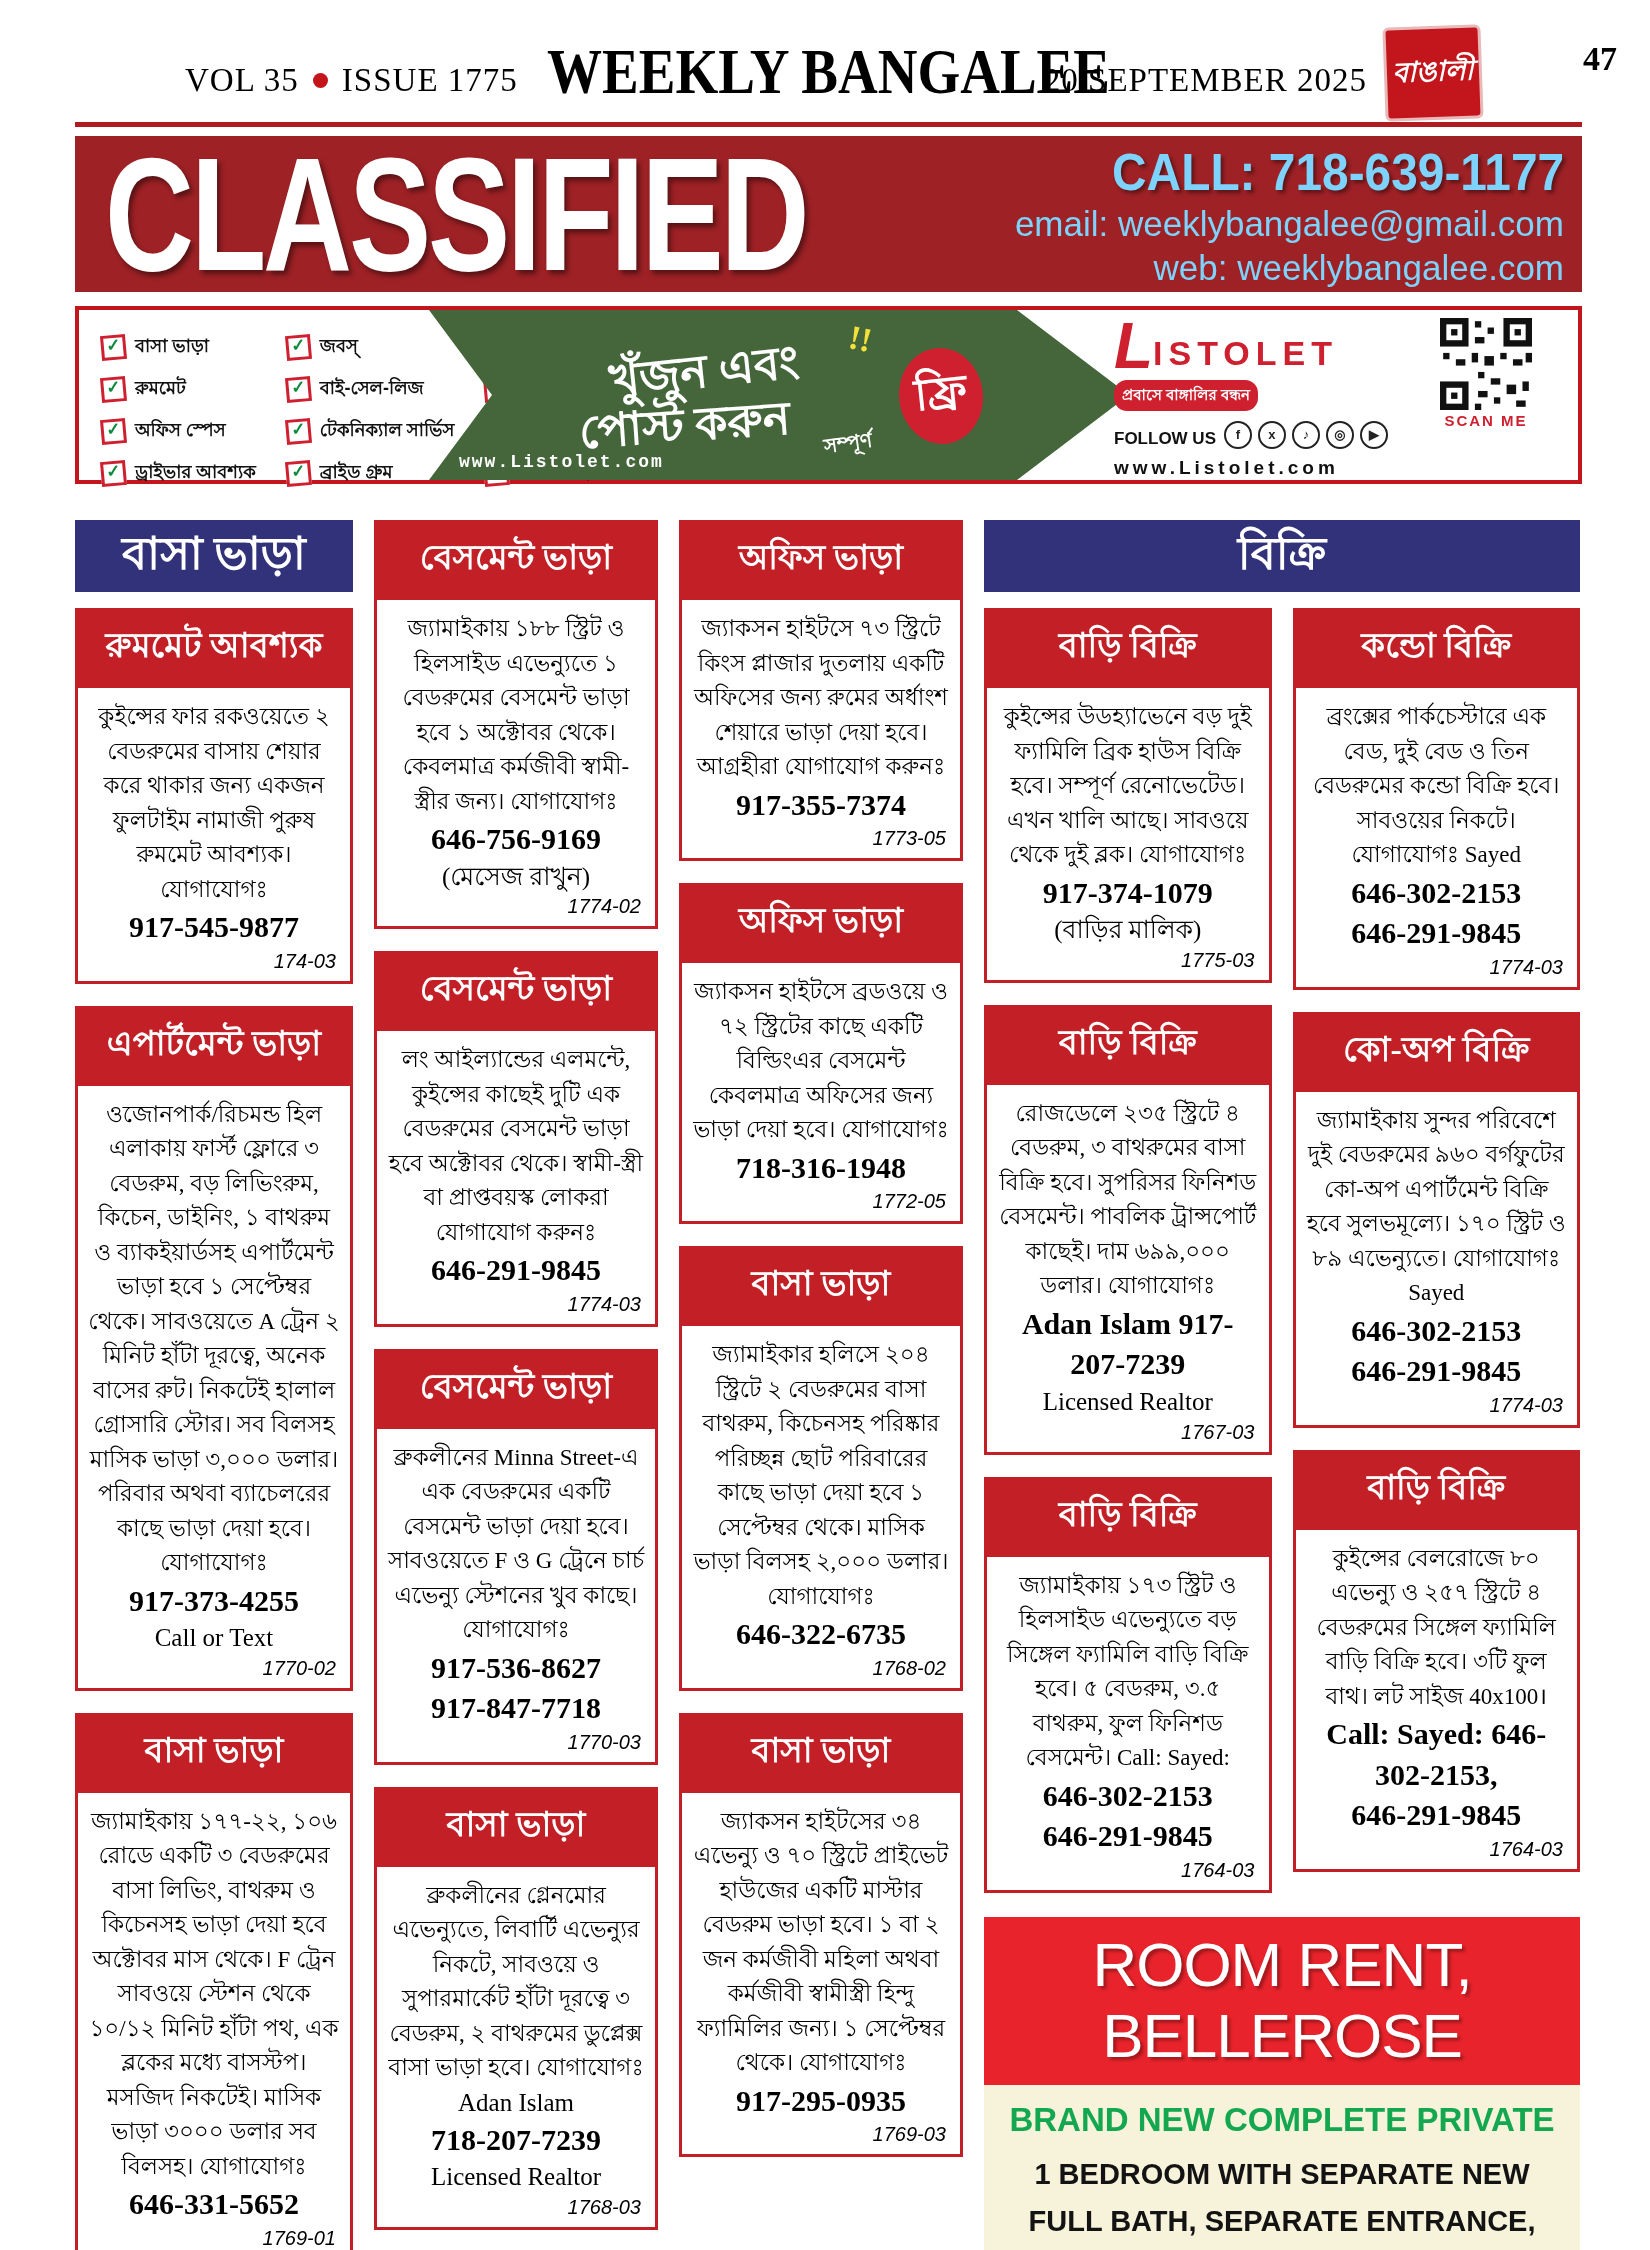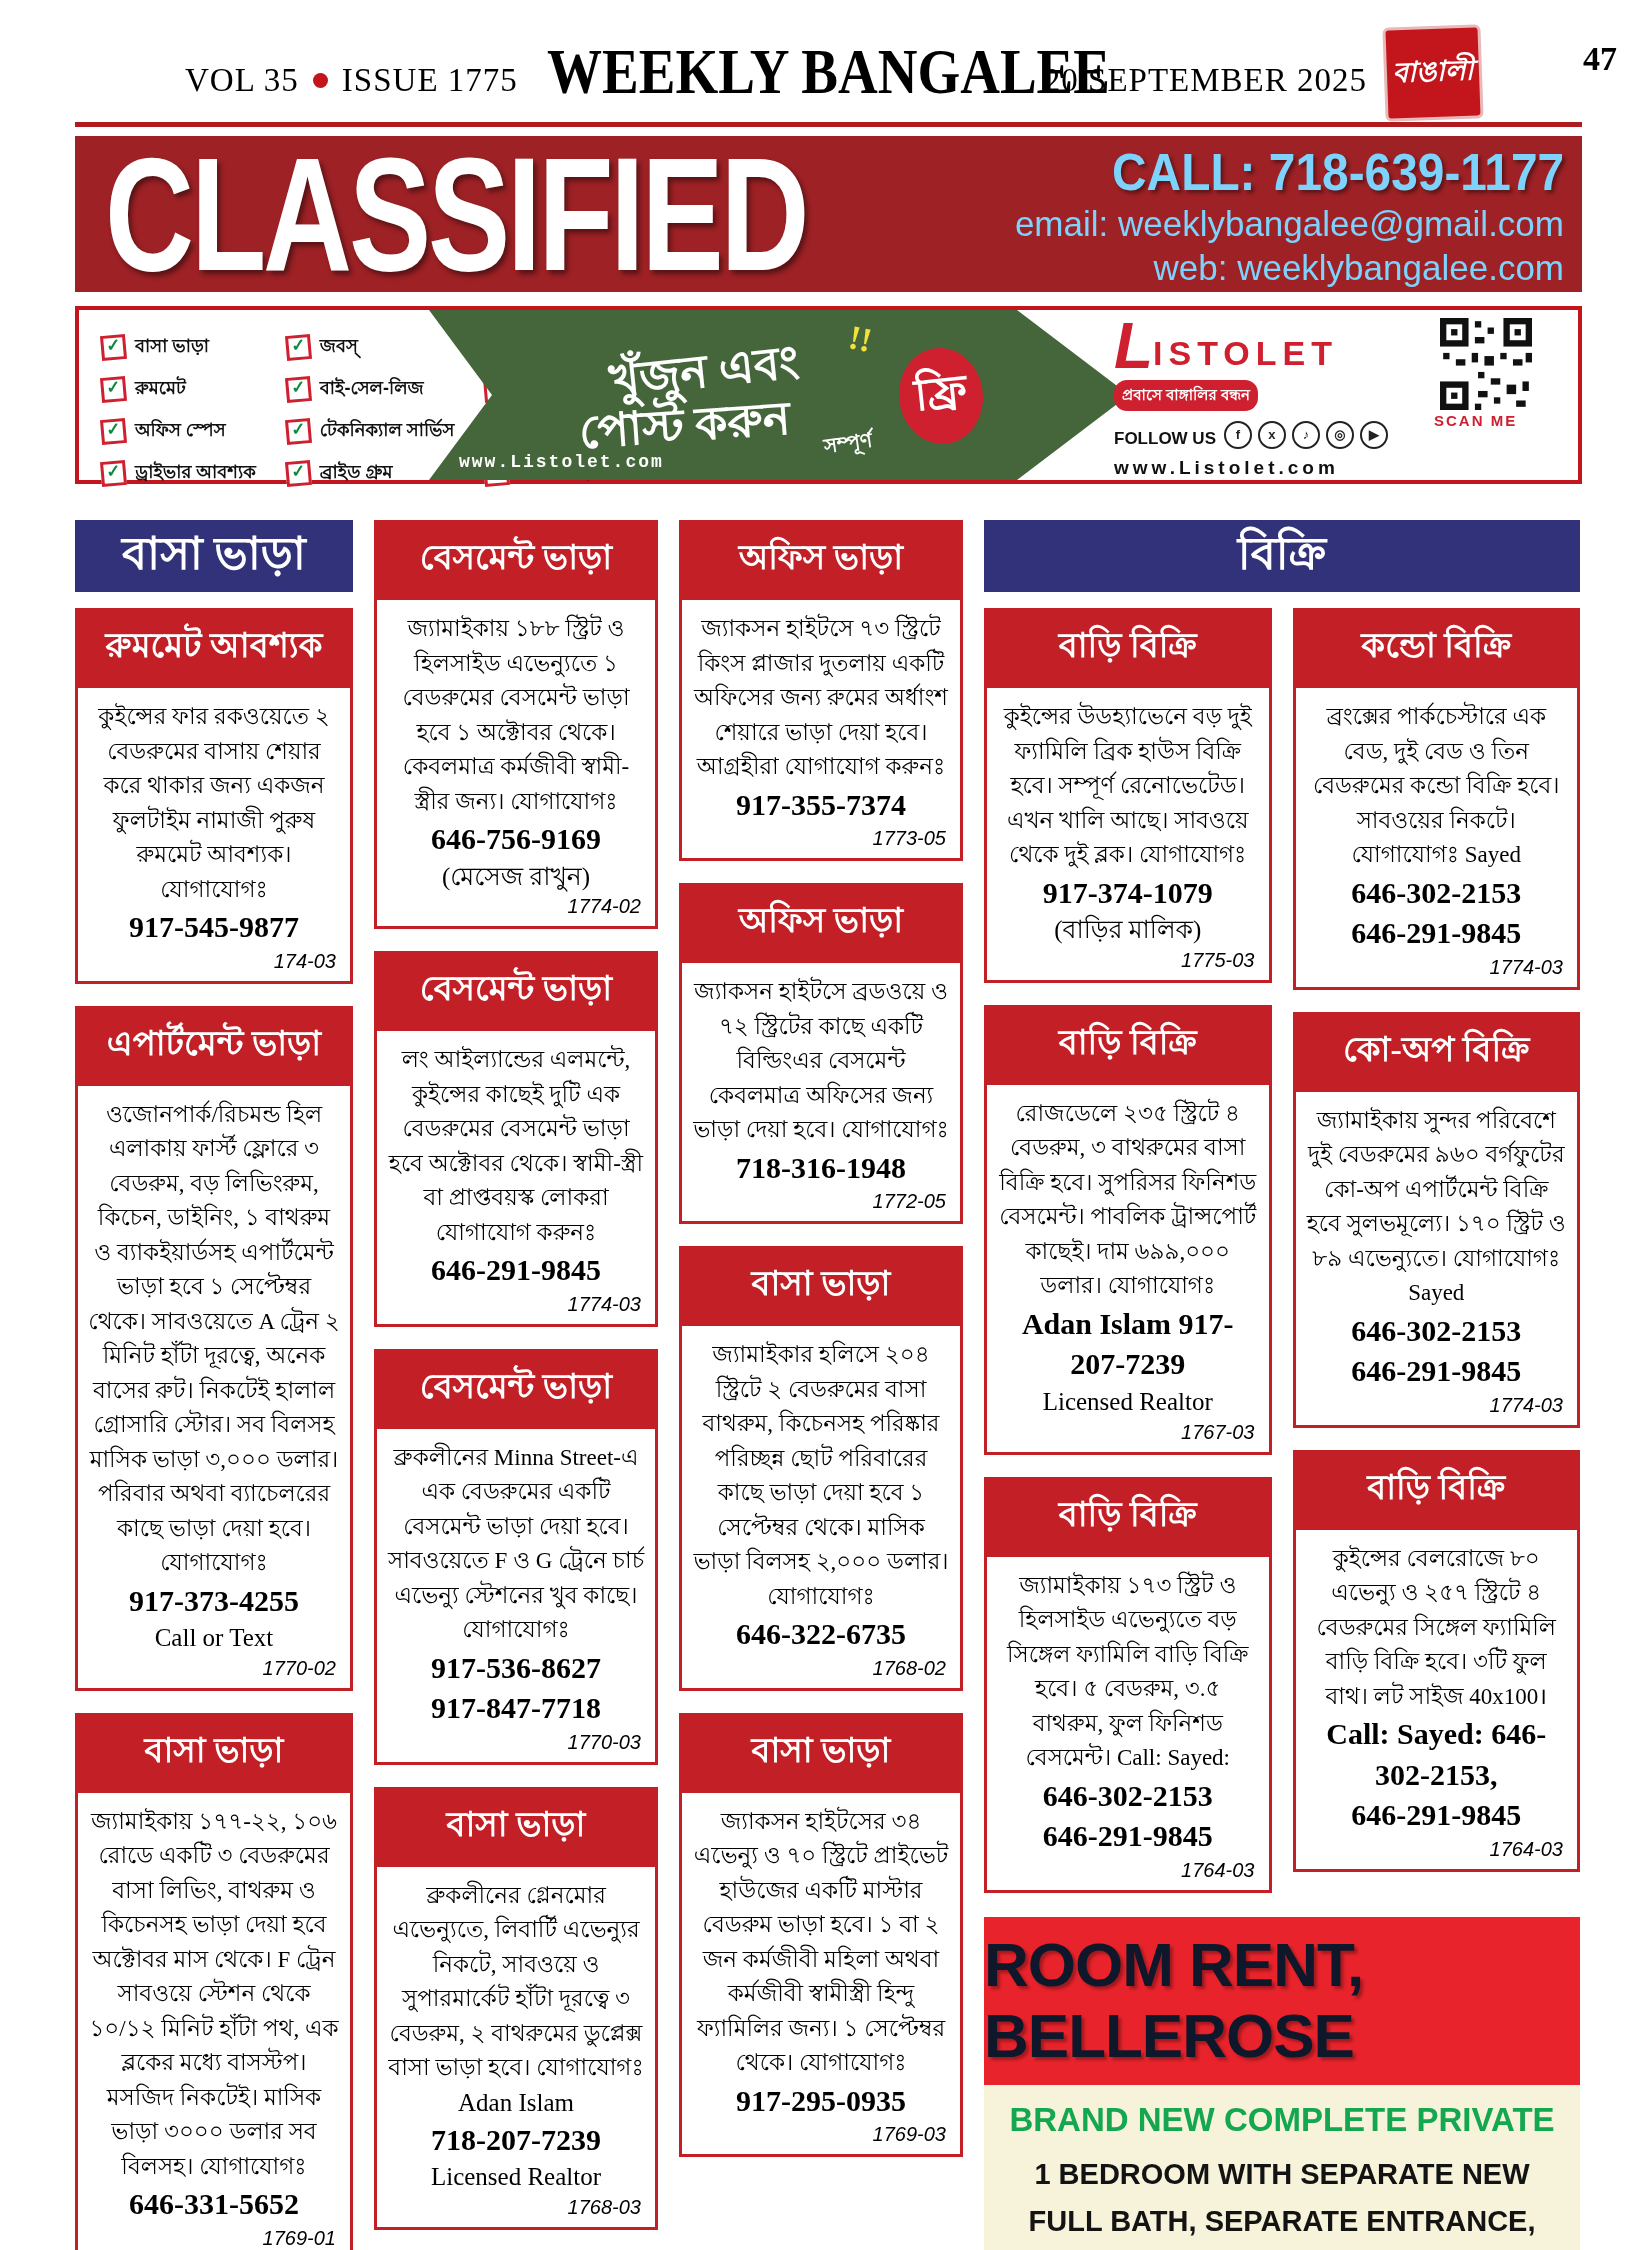--- a/index.html
+++ b/index.html
@@ -39,21 +39,21 @@
   .brand-row{display:flex;align-items:flex-start;gap:10px;}
   .brand-left{width:310px;}
   .logo-line{display:flex;align-items:center;}
   .logo-l{font-size:64px;font-weight:900;color:#cf2030;font-style:italic;line-height:.9;}
   .brand-name{font-size:34px;font-weight:900;color:#cf2030;letter-spacing:6px;margin-top:14px;}
   .brand-tagline{display:inline-block;background:#cf2030;color:#fff;font-size:15px;font-weight:bold;padding:3px 8px;border-radius:13px;margin-top:4px;}
   .follow-row{display:flex;align-items:flex-end;gap:8px;margin-top:10px;font-size:17px;font-weight:900;color:#111;}
   .social{display:flex;gap:6px;}
   .soc{width:24px;height:24px;border:2px solid #222;border-radius:50%;display:inline-flex;align-items:center;justify-content:center;font-size:13px;font-weight:bold;color:#222;}
   .brand-url{margin-top:8px;font-size:19px;font-weight:bold;letter-spacing:4px;color:#111;}
-  .qr-box{width:104px;text-align:left;}
+  .qr-box{width:104px;text-align:center;}
   .qr{width:92px;height:92px;display:block;margin:0 auto;}
   .scan-me{color:#cf2030;font-size:15px;font-weight:900;letter-spacing:2px;margin-top:2px;}
 
   
   .content{position:absolute;top:520px;left:75px;width:1507px;display:flex;gap:21px;align-items:flex-start;}
   .col1{width:278px;}
   .cmid{width:589px;}
   .cright{width:596px;}
   .midrow,.rightrow{display:flex;gap:21px;align-items:flex-start;}
   .midrow > div,.rightrow > div{flex:1;}
@@ -64,21 +64,21 @@
   .ad-title{background:#c22026;color:#fff;text-align:center;font-size:34px;font-weight:bold;padding:8px 4px 12px;}
   .ad-body{padding:12px 10px 6px;text-align:center;}
   .ad-text{font-size:23px;line-height:1.5;}
   .contact{text-align:center;}
   .contact.phone{font-weight:bold;font-size:30px;line-height:1.35;}
   .contact.plain{font-size:25px;line-height:1.35;}
   .ad-ref{text-align:right;font-style:italic;font-size:20px;font-family:"Liberation Sans",sans-serif;padding:2px 4px 2px;}
 
   
   .bellerose{margin-top:24px;font-family:"Liberation Sans",sans-serif;}
-  .bell-head{background:#e8232b;color:#0f172a;font-weight:700;font-size:62px;padding:12px 0 14px;transform-origin:center;letter-spacing:-1px;text-shadow:3px 3px 3px rgba(0,0,0,.3);}
+  .bell-head{background:#e8232b;color:#ffffff;text-align:center;font-weight:400;font-size:62px;padding:12px 0 14px;transform-origin:center;letter-spacing:-1px;text-shadow:3px 3px 3px rgba(0,0,0,.3);}
   .bell-body{background:#f7f2da;padding:16px 20px 18px;text-align:center;font-weight:bold;}
   .bell-green{color:#13a750;font-size:33px;}
   .bell-text{color:#131313;font-size:29px;line-height:1.65;margin-top:12px;}
 </style>
 </head>
 <body>
 
 <div class="page">
 
   <div class="masthead">

